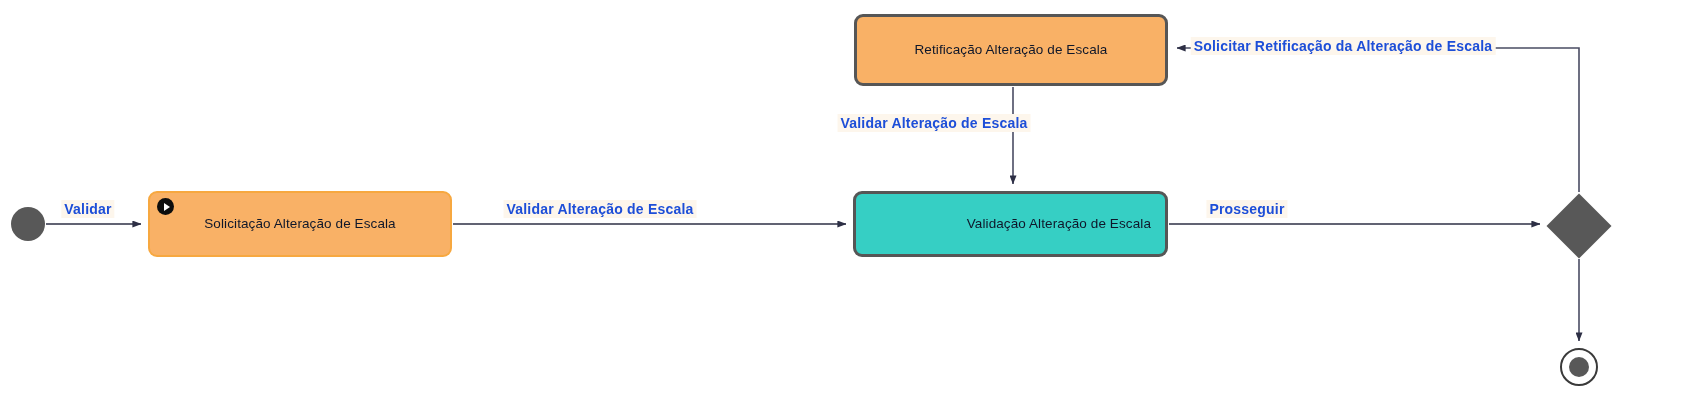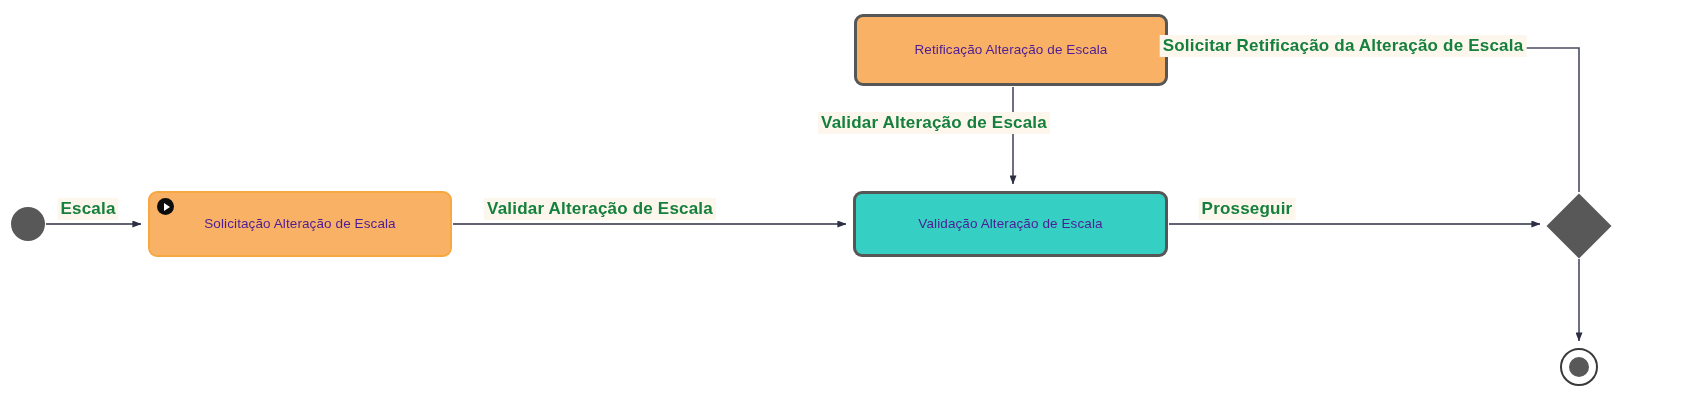--- a/index.html
+++ b/index.html
@@ -34,21 +34,21 @@
     display: flex;
     align-items: center;
     justify-content: center;
     text-align: center;
   }
 
   .action-box {
     border-radius: 9px;
     font-size: 13.5px;
     line-height: 1.25;
-    color: #4c1d95;
+    color: #0f172a;
     letter-spacing: 0.1px;
     padding: 4px 14px;
   }
   .action-box .lbl {
     display: block;
   }
 
   .box-initial {
     border: 2.5px solid #F7A840;
     background: #F9B166;
@@ -107,23 +107,23 @@
 
   
   .decision-node {
     background: #585858;
     transform: rotate(45deg);
   }
 
   
   .edge-label {
     position: absolute;
-    font-size: 17px;
+    font-size: 14px;
     font-weight: bold;
-    color: #15803d;
+    color: #1d4ed8;
     background: #FDF6EC;
     white-space: nowrap;
     padding: 1px 3px;
     letter-spacing: 0.2px;
     transform: translate(-50%, -50%);
   }
 </style>
 </head>
 <body>
 
@@ -165,29 +165,29 @@
 
   <div class="node action-box box-initial" style="left:148px; top:191px; width:304px; height:66px;">
     <span class="play-badge"></span>
     <span class="lbl">Solicitação Alteração de Escala</span>
   </div>
 
   <div class="node action-box box-outlined" style="left:854px; top:14px; width:314px; height:72px;">
     <span class="lbl">Retificação Alteração de Escala</span>
   </div>
 
-  <div class="node action-box box-teal" style="left:853px; top:191px; width:315px; height:66px;">
+  <div class="node action-box box-teal" style="left:853px; top:191px; width:315px; height:66px;justify-content:flex-end;">
     <span class="lbl">Validação Alteração de Escala</span>
   </div>
 
   <div class="node decision-node" style="left:1556px; top:203px; width:46px; height:46px;"></div>
 
   <div class="node end-node" style="left:1560px; top:348px; width:38px; height:38px;"></div>
 
-  <div class="edge-label" style="left:88px;  top:209px;">Escala</div>
+  <div class="edge-label" style="left:88px;  top:209px;">Validar</div>
 
   <div class="edge-label" style="left:600px; top:209px;">Validar Alteração de Escala</div>
 
   <div class="edge-label" style="left:934px; top:123px;">Validar Alteração de Escala</div>
 
   <div class="edge-label" style="left:1247px; top:209px;">Prosseguir</div>
 
   <div class="edge-label" style="left:1343px; top:46px;">Solicitar Retificação da Alteração de Escala</div>
 
 

